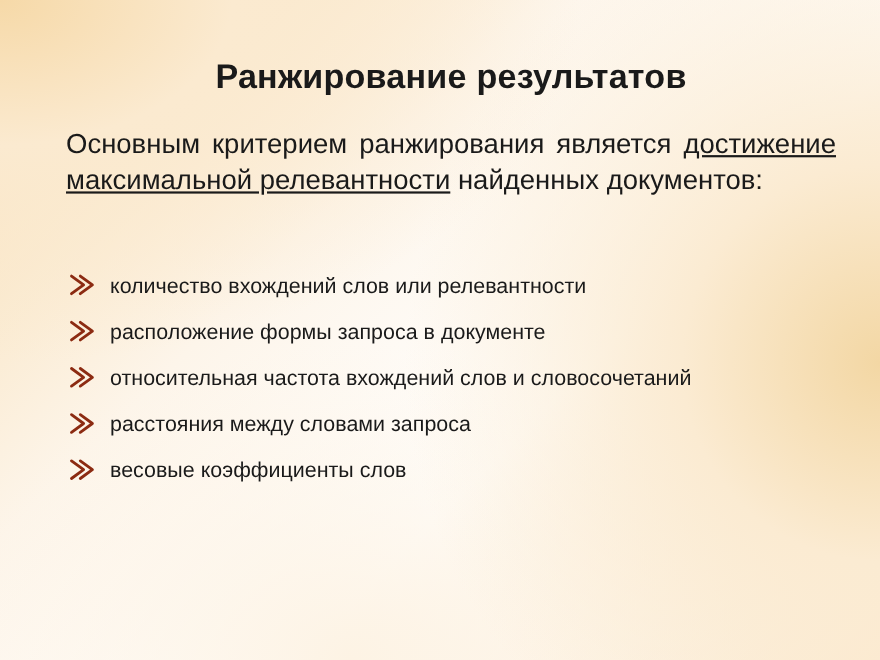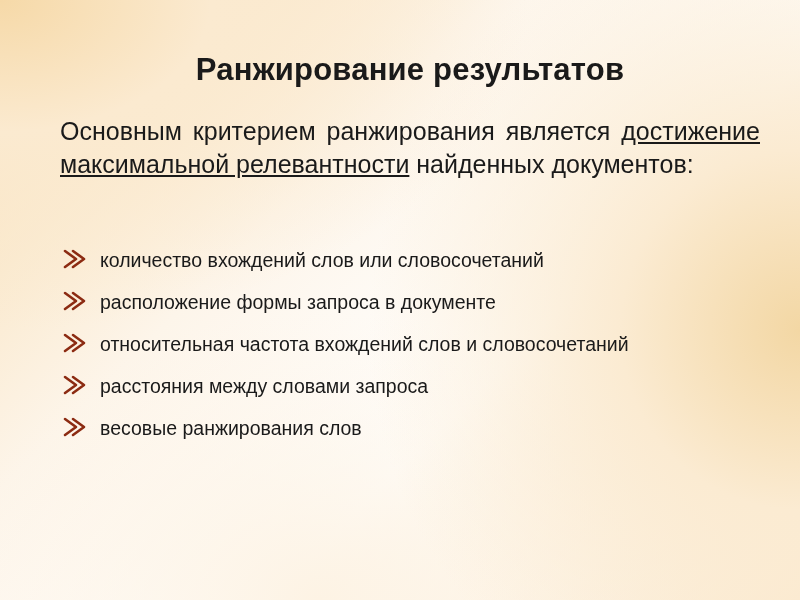--- a/index.html
+++ b/index.html
@@ -104,21 +104,21 @@
 
   <ul class="bullets">
 
     <li class="bullet-item">
       <span class="bullet-marker">
         <svg width="26" height="24" viewBox="0 0 26 24" aria-hidden="true">
           <path d="M3 4 L14 12 L3 20" fill="none" stroke="#8c2b12" stroke-width="2.6" stroke-linecap="round" stroke-linejoin="round"></path>
           <path d="M11 4 L22 12 L11 20" fill="none" stroke="#8c2b12" stroke-width="2.6" stroke-linecap="round" stroke-linejoin="round"></path>
         </svg>
       </span>
-      <span class="bullet-text">количество вхождений слов или словосочетаний</span>
+      <span class="bullet-text">количество вхождений слов или релевантности</span>
     </li>
 
     <li class="bullet-item">
       <span class="bullet-marker">
         <svg width="26" height="24" viewBox="0 0 26 24" aria-hidden="true">
           <path d="M3 4 L14 12 L3 20" fill="none" stroke="#8c2b12" stroke-width="2.6" stroke-linecap="round" stroke-linejoin="round"></path>
           <path d="M11 4 L22 12 L11 20" fill="none" stroke="#8c2b12" stroke-width="2.6" stroke-linecap="round" stroke-linejoin="round"></path>
         </svg>
       </span>
       <span class="bullet-text">расположение формы запроса в документе</span>
@@ -145,18 +145,18 @@
       <span class="bullet-text">расстояния между словами запроса</span>
     </li>
 
     <li class="bullet-item last-line-left">
       <span class="bullet-marker">
         <svg width="26" height="24" viewBox="0 0 26 24" aria-hidden="true">
           <path d="M3 4 L14 12 L3 20" fill="none" stroke="#8c2b12" stroke-width="2.6" stroke-linecap="round" stroke-linejoin="round"></path>
           <path d="M11 4 L22 12 L11 20" fill="none" stroke="#8c2b12" stroke-width="2.6" stroke-linecap="round" stroke-linejoin="round"></path>
         </svg>
       </span>
-      <span class="bullet-text">весовые ранжирования слов</span>
+      <span class="bullet-text">весовые коэффициенты слов</span>
     </li>
 
   </ul>
 
 </div>
 
 </body></html>

